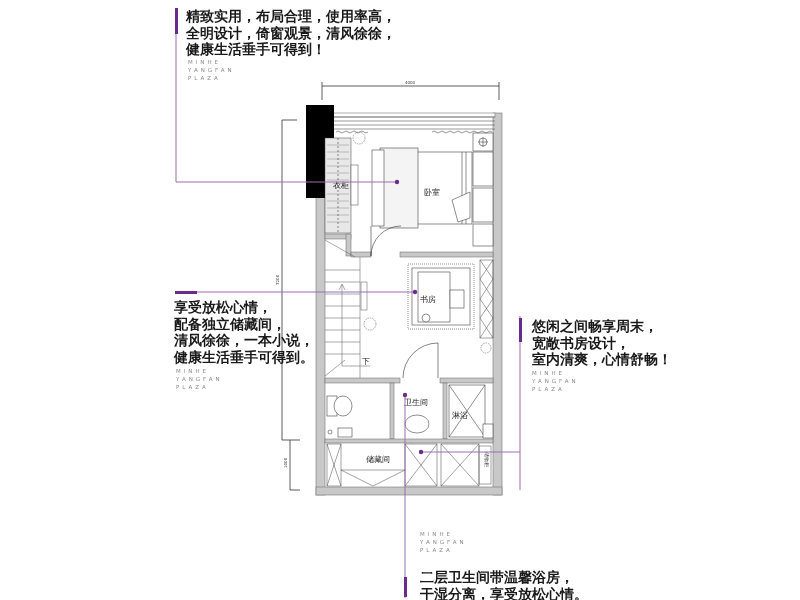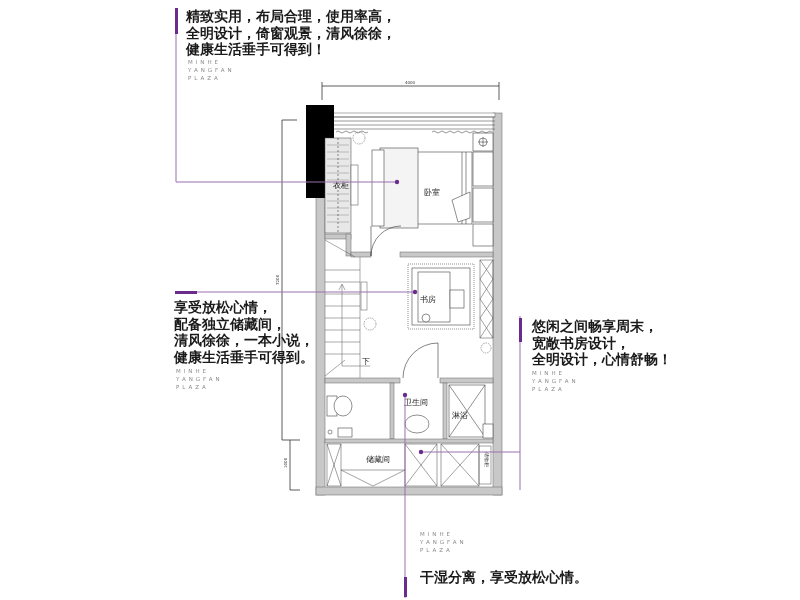--- a/index.html
+++ b/index.html
@@ -216,29 +216,30 @@
 <div class="brand" style="left:176px;top:367px;">
   <span>MINHE</span>
   <span>YANGFAN</span>
   <span>PLAZA</span>
 </div>
 
 <div class="accent-bar" style="left:519px;top:318px;width:3px;height:24px;"></div>
 <div class="callout" style="left:532px;top:318px;">
   <span class="line">悠闲之间畅享周末，</span>
   <span class="line">宽敞书房设计，</span>
-  <span class="line">全明设计，心情舒畅！</span>
+  <span class="line">室内清爽，心情舒畅！</span>
 </div>
 <div class="brand" style="left:532px;top:369px;">
   <span>MINHE</span>
   <span>YANGFAN</span>
   <span>PLAZA</span>
 </div>
 
 <div class="brand" style="left:420px;top:530px;">
   <span>MINHE</span>
   <span>YANGFAN</span>
   <span>PLAZA</span>
 </div>
 <div class="accent-bar" style="left:404px;top:577px;width:3px;height:20px;"></div>
 <div class="callout" style="left:420px;top:569px;">
+  <span class="line">二层卫生间带温馨浴房，</span>
   <span class="line">干湿分离，享受放松心情。</span>
 </div>
 
 </body></html>

